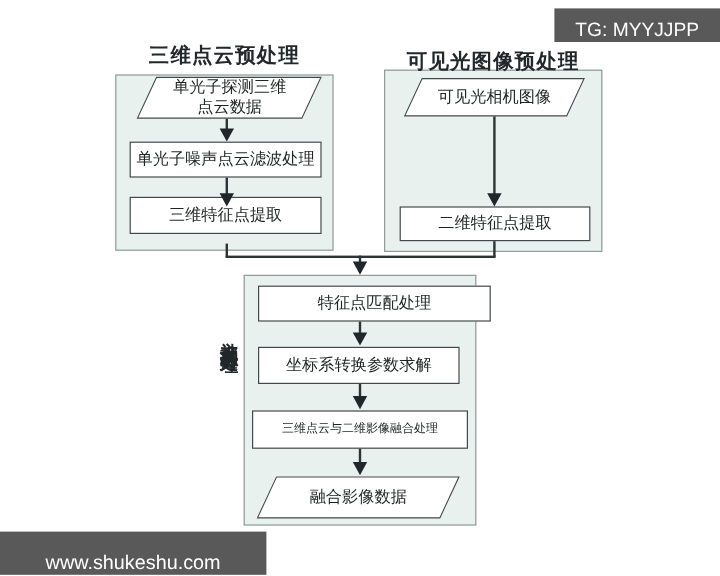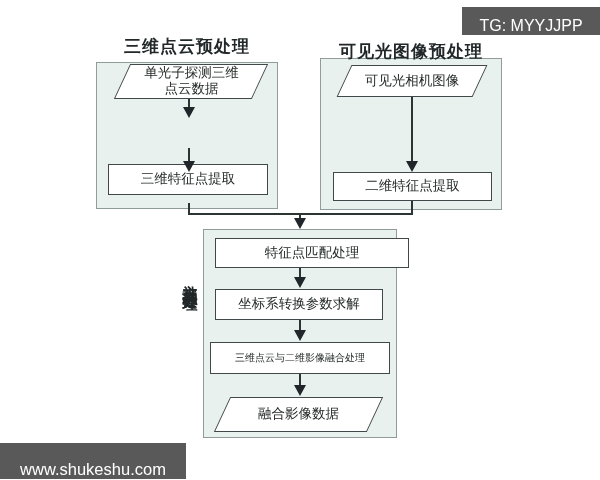--- a/index.html
+++ b/index.html
@@ -102,40 +102,41 @@
   .badge {
     position: absolute;
     background: #595959;
     color: #ffffff;
     font-family: "Liberation Sans", sans-serif;
     display: flex;
     align-items: flex-end;
     justify-content: center;
   }
   .badge-tg   { right: 0; top: 7px;   height: 28px; min-width: 138px; font-size: 16px; padding: 0 14px; }
-  .badge-site { left: 0; top: 443px; height: 36px; min-width: 186px; font-size: 16.5px; padding: 0 20px; }
+  .badge-site { left: 0; top: 443px; height: 36px; min-width: 186px; font-size: 16.5px; padding: 0 38px; }
 </style>
 </head>
 <body>
 
 <div class="stage">
 
   <div class="panel panel-left"></div>
   <div class="panel panel-right"></div>
   <div class="panel panel-fusion"></div>
 
   <div class="panel-title title-left">三维点云预处理</div>
   <div class="panel-title title-right">可见光图像预处理</div>
 
   <div class="node para para-multiline n-sp-input">
     <span>
       <span>单光子探测三维</span><br>
       <span>点云数据</span>
     </span>
   </div>
+  <div class="node n-sp-filter">单光子噪声点云滤波处理</div>
   <div class="node n-3d-feat">三维特征点提取</div>
 
   <div class="node para n-vis-input">
     <span>可见光相机图像</span>
   </div>
   <div class="node n-2d-feat">二维特征点提取</div>
 
   <div class="node n-match">特征点匹配处理</div>
   <div class="node n-coord">坐标系转换参数求解</div>
   <div class="node n-fuse">三维点云与二维影像融合处理</div>

